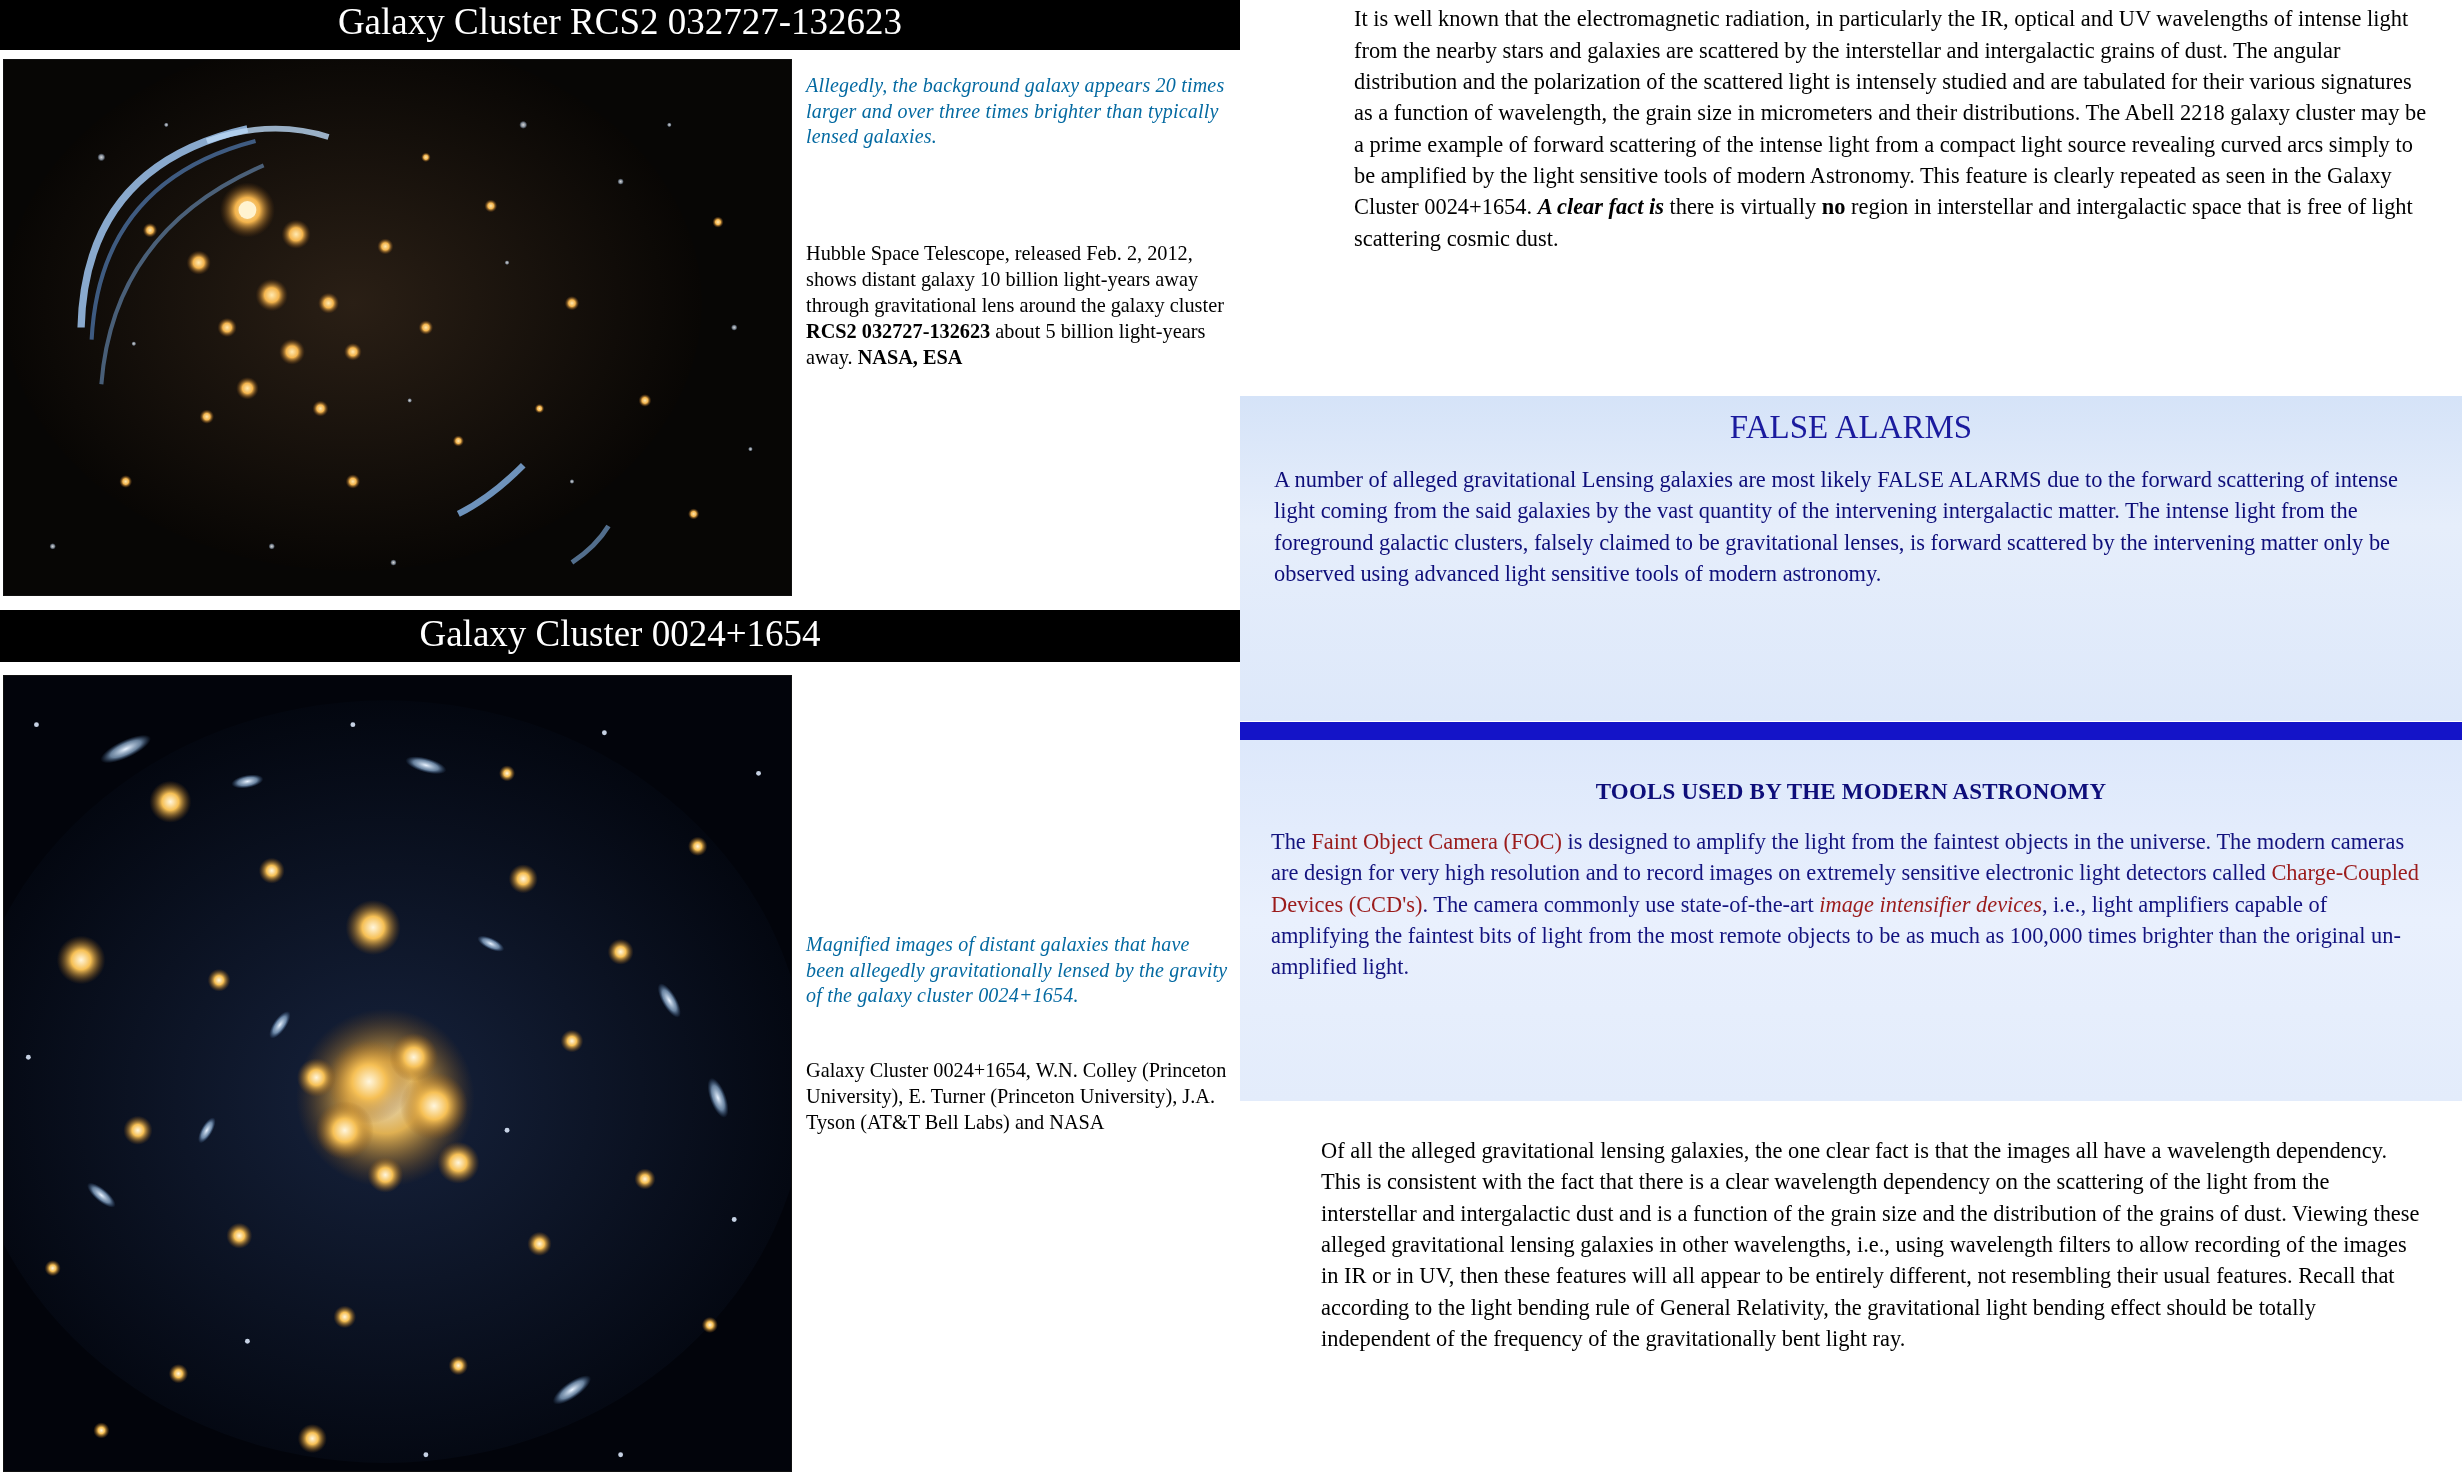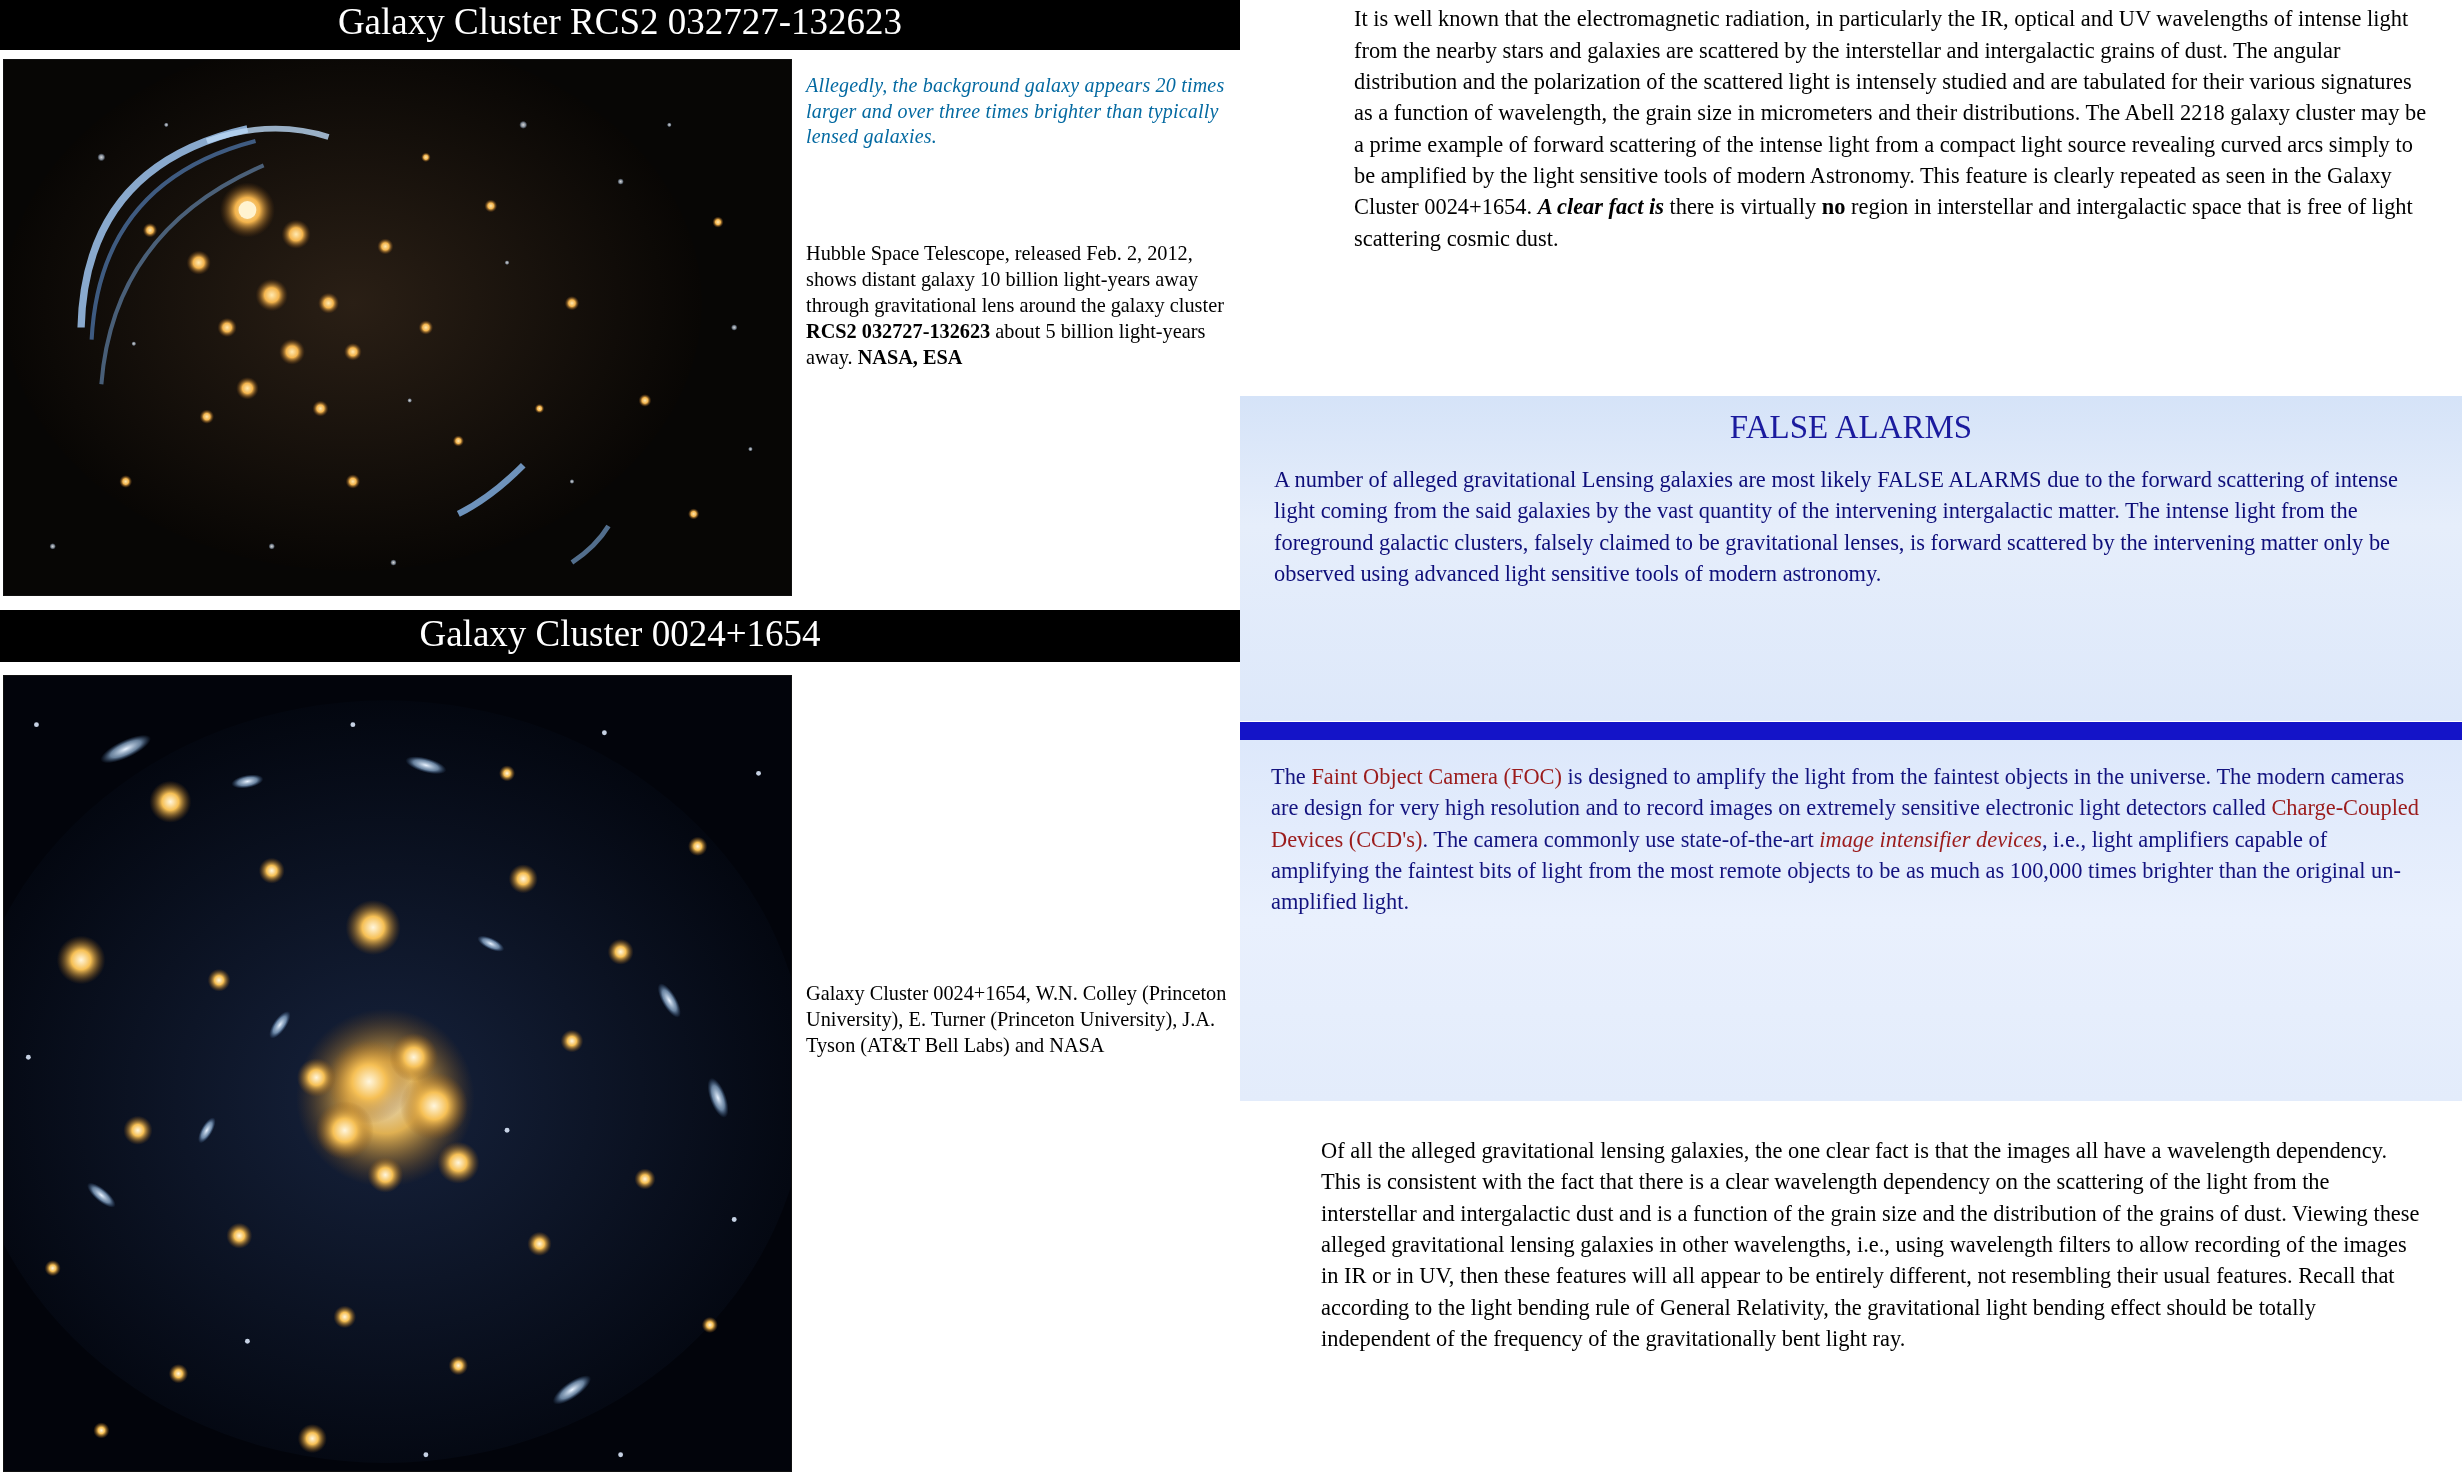--- a/index.html
+++ b/index.html
@@ -368,38 +368,40 @@
           <circle cx="520" cy="960" r="3" fill="#dbe8fb"></circle>
           <circle cx="760" cy="960" r="3" fill="#dbe8fb"></circle>
           <circle cx="30" cy="470" r="3" fill="#dbe8fb"></circle>
           <circle cx="620" cy="560" r="3" fill="#dbe8fb"></circle>
           <circle cx="300" cy="820" r="3" fill="#dbe8fb"></circle>
         </g>
       </svg>
     </div>
 
     <div class="cap-block-2">
+      <div class="cap-italic">Magnified images of distant galaxies that have been allegedly gravitationally lensed by the gravity of the galaxy cluster 0024+1654.</div>
       <div class="cap-plain">Galaxy Cluster 0024+1654, W.N. Colley (Princeton University), E. Turner (Princeton University), J.A. Tyson (AT&amp;T Bell Labs) and NASA</div>
     </div>
   </div>
 
   <div class="right-col">
 
     <div class="para para-top">
       <span>It is well known that the electromagnetic radiation, in particularly the IR, optical and UV wavelengths of intense light from the nearby stars and galaxies are scattered by the interstellar and intergalactic grains of dust. The angular distribution and the polarization of the scattered light is intensely studied and are tabulated for their various signatures as a function of wavelength, the grain size in micrometers and their distributions. The Abell 2218 galaxy cluster may be a prime example of forward scattering of the intense light from a compact light source revealing curved arcs simply to be amplified by the light sensitive tools of modern Astronomy. This feature is clearly repeated as seen in the Galaxy Cluster 0024+1654. </span><i>A clear fact is</i><span> there is virtually </span><b>no</b><span> region in interstellar and intergalactic space that is free of light scattering cosmic dust.</span>
     </div>
 
     <div class="panel-false">
       <h2>FALSE ALARMS</h2>
       <div class="body">A number of alleged gravitational Lensing galaxies are most likely FALSE ALARMS due to the forward scattering of intense light coming from the said galaxies by the vast quantity of the intervening intergalactic matter. The intense light from the foreground galactic clusters, falsely claimed to be gravitational lenses, is forward scattered by the intervening matter only be observed using advanced light sensitive tools of modern astronomy.</div>
     </div>
 
     <div class="blue-rule"></div>
 
     <div class="panel-tools">
+      <h3>TOOLS USED BY THE MODERN ASTRONOMY</h3>
       <div class="body">
         <span>The </span><span class="red">Faint Object Camera (FOC)</span><span> is designed to amplify the light from the faintest objects in the universe. The modern cameras are design for very high resolution and to record images on extremely sensitive electronic light detectors called </span><span class="red">Charge-Coupled Devices (CCD's)</span><span>. The camera commonly use state-of-the-art </span><span class="red-ital">image intensifier devices</span><span>, i.e., light amplifiers capable of amplifying the faintest bits of light from the most remote objects to be as much as 100,000 times brighter than the original un-amplified light.</span>
       </div>
     </div>
 
     <div class="para para-bottom">Of all the alleged gravitational lensing galaxies, the one clear fact is that the images all have a wavelength dependency. This is consistent with the fact that there is a clear wavelength dependency on the scattering of the light from the interstellar and intergalactic dust and is a function of the grain size and the distribution of the grains of dust. Viewing these alleged gravitational lensing galaxies in other wavelengths, i.e., using wavelength filters to allow recording of the images in IR or in UV, then these features will all appear to be entirely different, not resembling their usual features. Recall that according to the light bending rule of General Relativity, the gravitational light bending effect should be totally independent of the frequency of the gravitationally bent light ray.</div>
   </div>
 
 </div>
 

